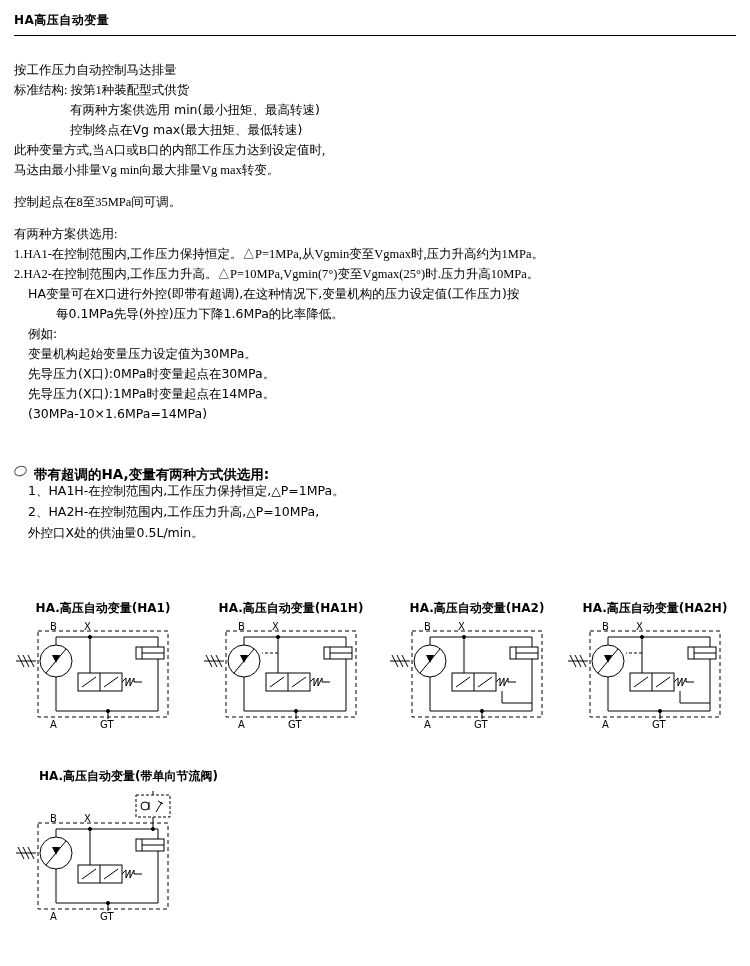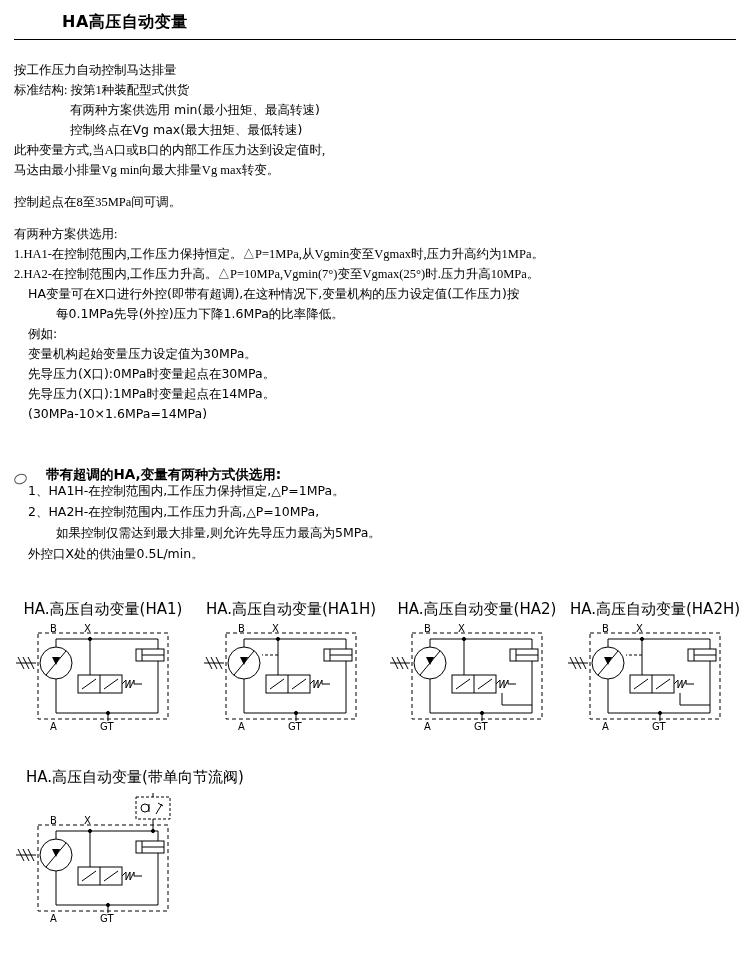--- a/index.html
+++ b/index.html
@@ -9,60 +9,59 @@
     font-family:"DejaVu Sans","Liberation Sans",sans-serif;
     color:#000000;
     position:relative;
     overflow:hidden;
   }
   .page{position:relative;width:750px;height:966px;}
 
   
   .title-wrap{position:absolute;left:14px;top:12px;width:722px;}
   .title{
-    font-size:16px;font-weight:bold;letter-spacing:0.5px;
+    font-size:12px;font-weight:bold;letter-spacing:0.5px;
     padding-bottom:6px;
-    margin-left:48px;
   }
   .title-rule{border-bottom:1.5px solid #000;width:722px;}
 
   
   .body-text{
     position:absolute;left:14px;top:60px;width:722px;
     font-size:12.5px;line-height:20px;
   }
   .body-text p{margin:0;white-space:pre;}
   .ind1{padding-left:0px;font-family:Liberation Serif, serif;}
   .ind2{padding-left:56px;}
   .ind3{padding-left:14px;}
   .ind4{padding-left:42px;}
   .gap{height:12px;}
 
   
   .sec-head{
     position:absolute;left:14px;top:466px;width:722px;
     font-size:13.5px;font-weight:bold;
-    display:flex;align-items:flex-end;gap:12px;
+    display:flex;align-items:flex-start;
   }
   .sec-bullet{
     width:11px;height:8px;border:1.5px solid #555;border-radius:50%;
     margin-right:7px;display:inline-block;
     transform:rotate(-20deg);
   }
   .sec-list{
     position:absolute;left:14px;top:480px;width:722px;
     font-size:12.5px;line-height:21px;
   }
   .sec-list p{margin:0;white-space:pre;}
 
   
   .diagrams{position:absolute;left:0px;top:600px;width:750px;}
   .diag{position:absolute;}
   .diag-cap{
-    font-size:15px;font-weight:normal;text-align:center;
+    font-size:12px;font-weight:bold;text-align:center;
     margin-bottom:6px;white-space:nowrap;
   }
   .diag-box{position:relative;width:168px;height:104px;}
   .label{position:absolute;font-size:10px;}
 
   svg{display:block;}
 
   .bottom-diag{position:absolute;left:8px;top:768px;width:210px;}
 </style>
 </head>
@@ -98,21 +97,20 @@
   </div>
 
   <div class="sec-head">
     <span class="sec-bullet"></span>
     <span>带有超调的HA,变量有两种方式供选用:</span>
   </div>
 
   <div class="sec-list">
     <p class="ind3">1、HA1H-在控制范围内,工作压力保持恒定,△P=1MPa。</p>
     <p class="ind3">2、HA2H-在控制范围内,工作压力升高,△P=10MPa,</p>
-    <p class="ind4">如果控制仅需达到最大排量,则允许先导压力最高为5MPa。</p>
     <p class="ind3">外控口X处的供油量0.5L/min。</p>
   </div>
 
   <div class="diagrams">
 
     <div class="diag" style="left:8px;top:0;width:190px;">
       <div class="diag-cap">HA.高压自动变量(HA1)</div>
       <div class="diag-box">
         <svg width="190" height="110" viewBox="0 0 190 110">
           <g stroke="#000" fill="none" stroke-width="1">

